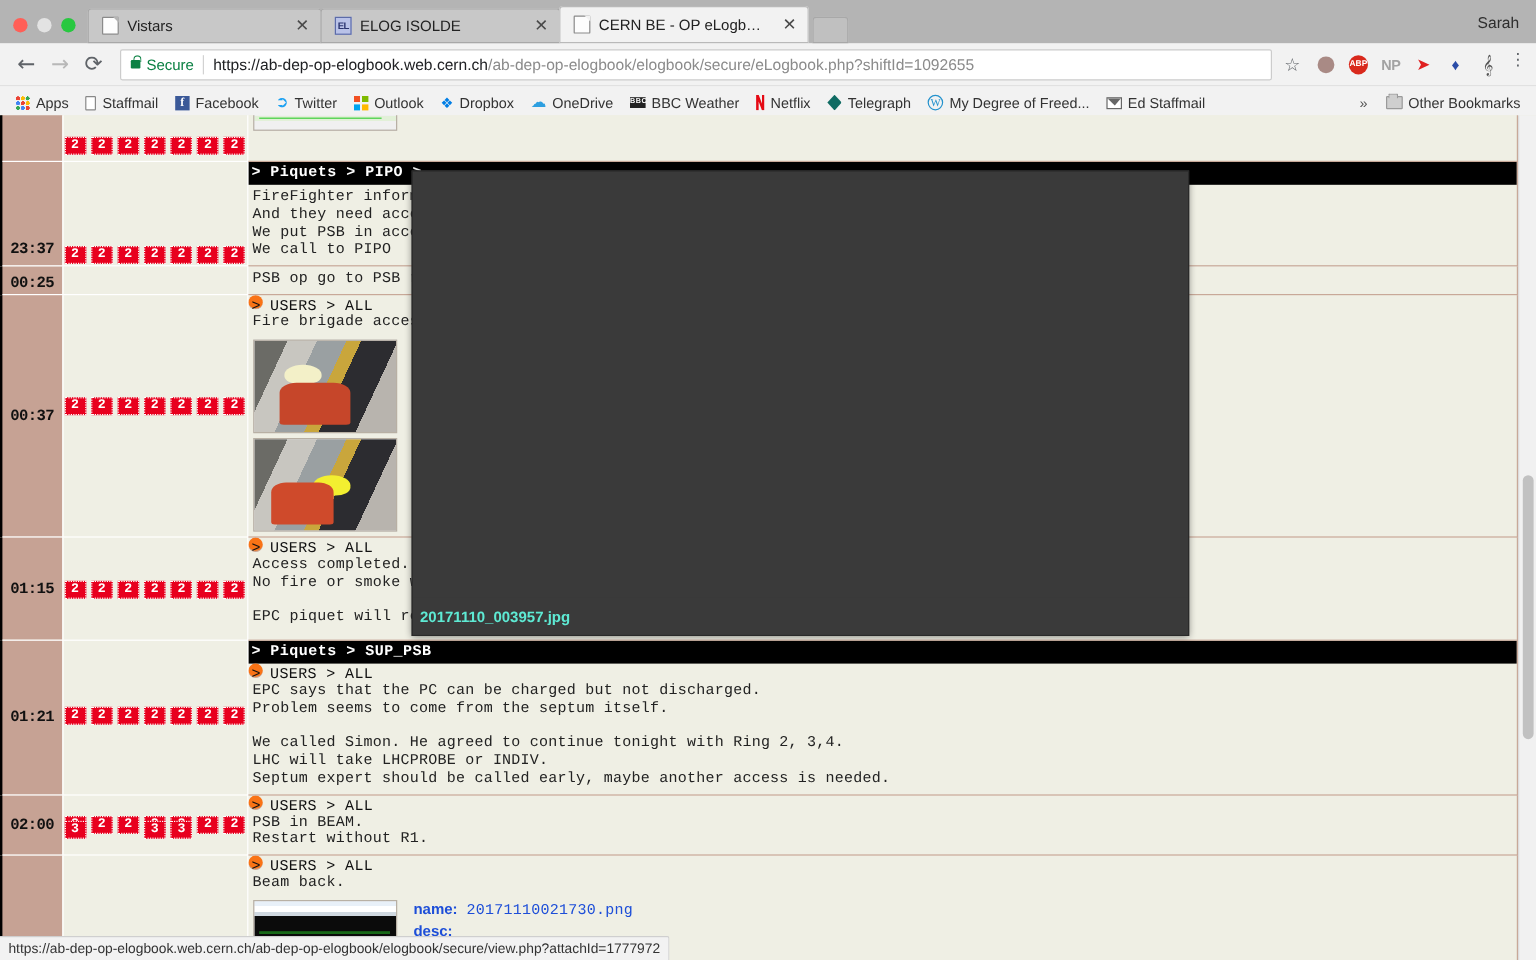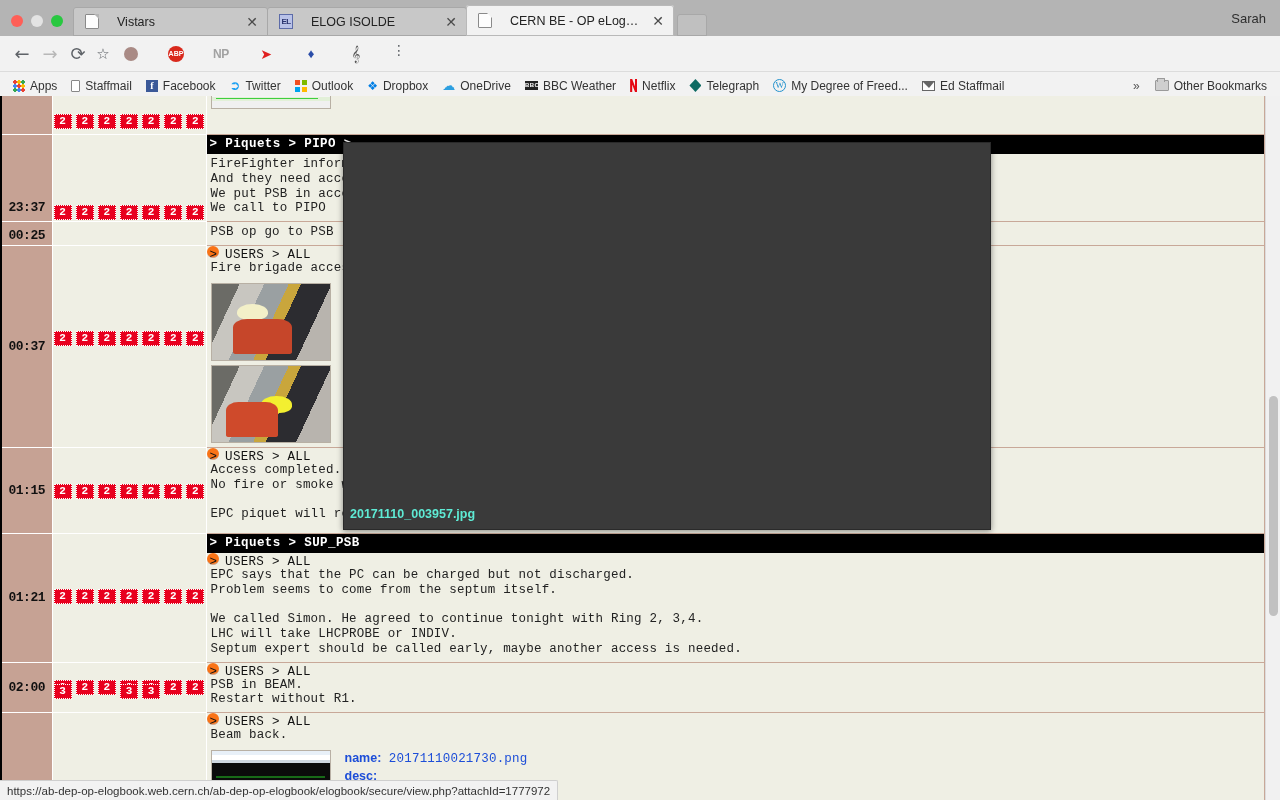--- a/index.html
+++ b/index.html
@@ -43,21 +43,21 @@
     margin-right: -1px;
     box-shadow: inset 0 0 0 1px #a8a8a8;
     color: #222;
     font-size: 12.5px;
     white-space: nowrap;
     transform: skewX(0deg);
   }
   .tab .tabinner { display: flex; align-items: center; width: 100%; }
   .tab.active { background: #f2f2f2; box-shadow: inset 0 0 0 1px #b9b9b9; height: 31px; z-index: 5; }
   .tab .fav {
-    width: 14px; height: 15px; margin-right: 18px; flex: none;
+    width: 14px; height: 15px; margin-right: 7px; flex: none;
     position: relative;
   }
   .fav.doc {
     background: #fdfdfd;
     border: 1px solid #8a8a8a;
     border-radius: 1px;
   }
   .fav.doc::after {
     content: ""; position: absolute; right: -1px; top: -1px;
     border-width: 0 5px 5px 0;
@@ -124,21 +124,21 @@
     border-top-left-radius: 4px; border-top-right-radius: 4px;
   }
   .securetext { color: #0b8043; font-size: 12.5px; margin-right: 7px; }
   .vsep { width: 1px; height: 16px; background: #d2d2d2; margin-right: 8px; flex: none; }
   .urlhost { color: #202124; white-space: nowrap; }
   .urlpath { color: #8b8b8b; white-space: nowrap; }
   .star {
     width: 22px; text-align: center; color: #5f6368; font-size: 15px; flex: none;
     font-family: "DejaVu Sans", sans-serif;
   }
-  .exticons { display: flex; align-items: flex-start; gap: 27px; padding-left: 8px; flex: none; }
+  .exticons { display: flex; align-items: flex-start; gap: 9px; padding-left: 8px; flex: none; }
   .ext { width: 18px; height: 18px; display: flex; align-items: center; justify-content: center; font-size: 11px; }
   .ext-dot { width: 14px; height: 14px; border-radius: 50%; background: #a98a85; }
   .ext-abp {
     width: 16px; height: 16px; border-radius: 50%; background: #d9291c;
     color: #fff; font-size: 7px; font-weight: bold; line-height: 16px; text-align: center;
   }
   .ext-np { color: #a2a2a2; font-size: 12px; font-weight: bold; letter-spacing: -0.3px; }
   .ext-bird { color: #e02020; font-size: 14px; line-height: 1; font-family: "DejaVu Sans", sans-serif; }
   .ext-y { color: #2b4da8; font-size: 13px; font-weight: bold; }
   .ext-flame { color: #555; font-size: 15px; font-family: "DejaVu Serif", serif; }
@@ -495,20 +495,29 @@
     <div class="newtab"></div>
 
     <div class="userlabel">Sarah</div>
   </div>
 
   <div class="toolbar">
     <div class="navbtn">←</div>
     <div class="navbtn dim">→</div>
     <div class="navbtn">⟳</div>
 
+    <div class="omnibox">
+      <span class="lockwrap">
+          <span class="lock"></span>
+        </span>
+      <span class="securetext">Secure</span>
+      <span class="vsep"></span>
+      <span class="urlhost">https://ab-dep-op-elogbook.web.cern.ch</span>
+        <span class="urlpath">/ab-dep-op-elogbook/elogbook/secure/eLogbook.php?shiftId=1092655</span>
+    </div>
 
     <div class="star">☆</div>
 
     <div class="exticons">
       <span class="ext">
           <span class="ext-dot"></span>
         </span>
       <span class="ext">
           <span class="ext-abp">ABP</span>
         </span>

